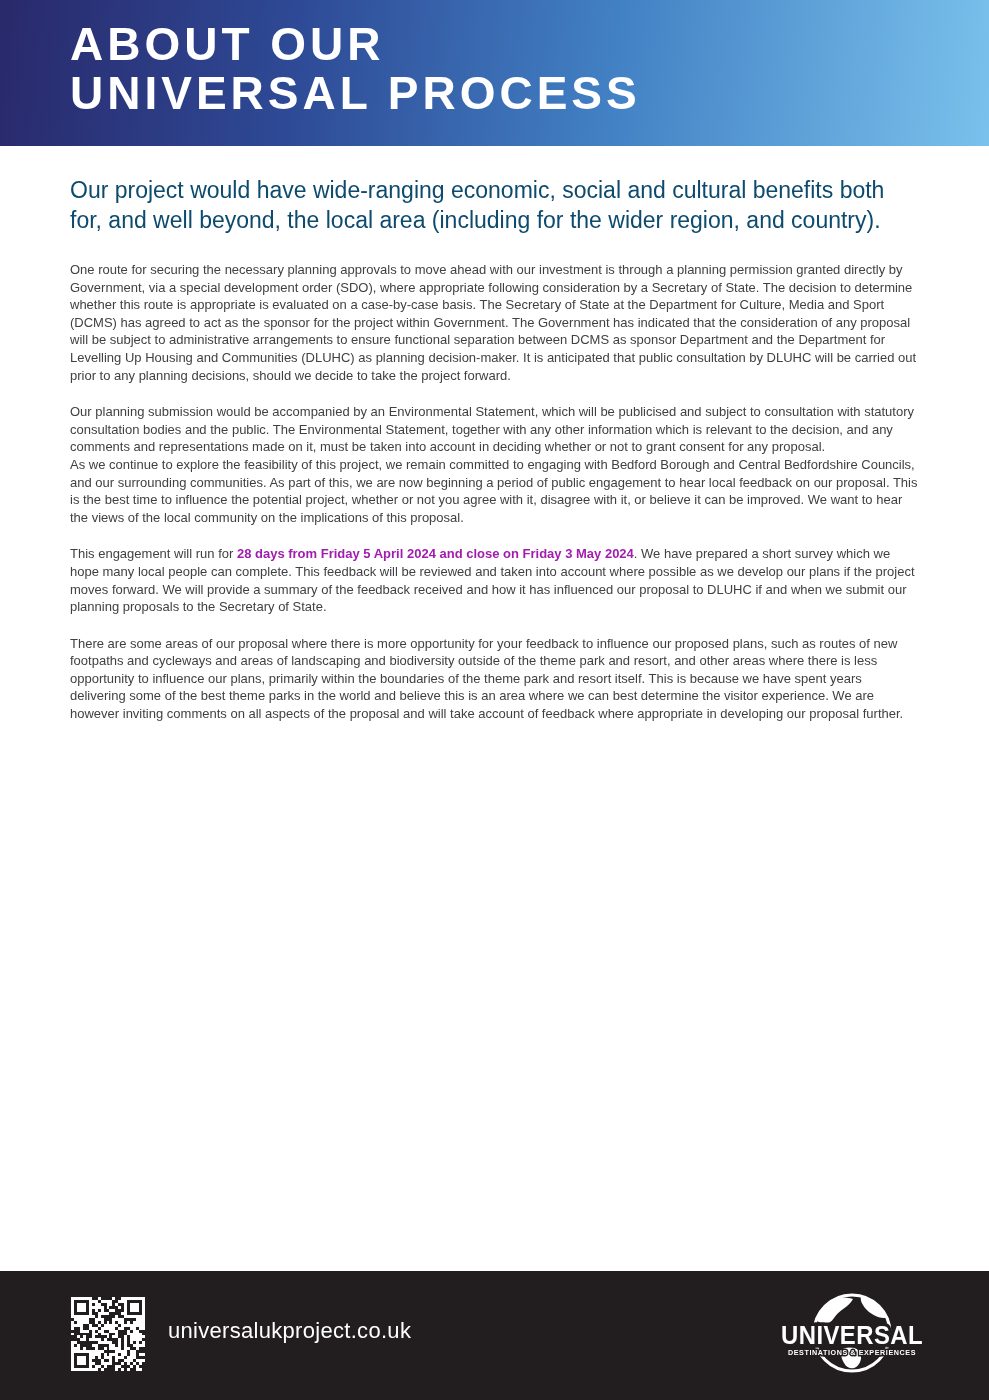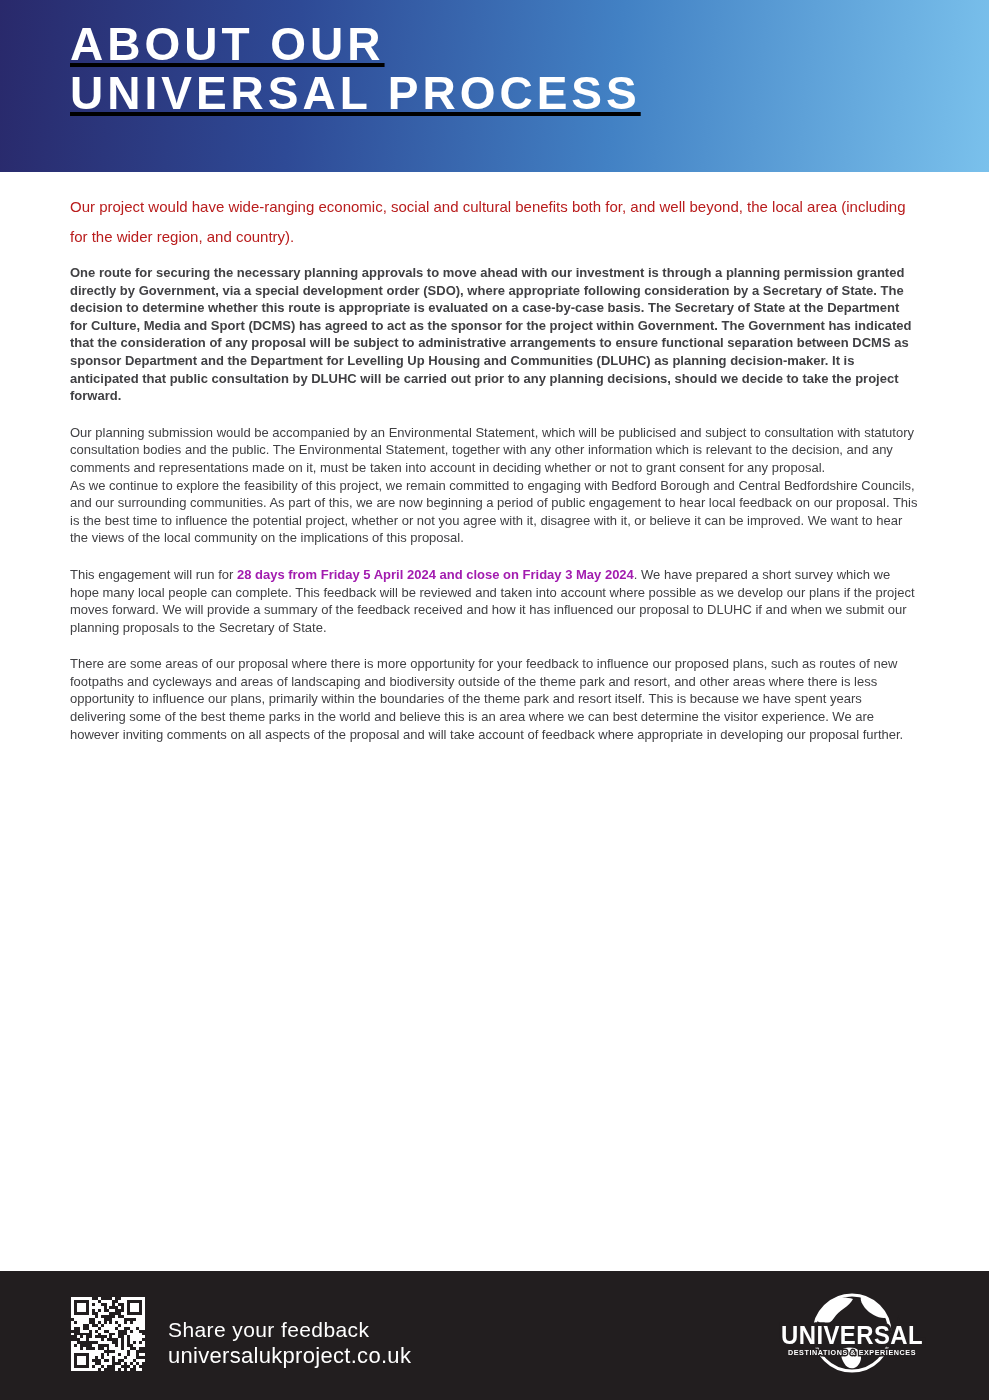--- a/index.html
+++ b/index.html
@@ -7,51 +7,50 @@
   .page {
     position:relative;
     width:989px; height:1400px;
     margin:0 auto;
     background:#ffffff;
     font-family:"Liberation Sans", sans-serif;
     overflow:hidden;
   }
   
   .hero {
-    height:172px;
+    height:146px;
     background:linear-gradient(96deg, #29296b 0%, #2e4a96 30%, #4281c4 62%, #7ac1ec 100%);
     padding:20px 70px 0 70px;
-    text-decoration:underline;
   }
   .hero h1 {
     margin:0;
     color:#ffffff;
     font-size:46px;
     line-height:49px;
     font-weight:bold;
     letter-spacing:4px;
   }
   .hero h1 span { display:block; }
   
   .content { padding:0 70px; }
   .intro {
-    margin:20px 0 0 0;
-    color:#b91c1c;
-    font-size:15px;
+    margin:29px 0 0 0;
+    color:#0c4a6e;
+    font-size:23px;
     line-height:30px;
     max-width:860px;
   }
   .body-p {
     margin:19px 0 0 0;
     color:#414144;
     font-size:13px;
     line-height:17.6px;
     max-width:849px;
   }
-  .body-p.first { margin-top:12px;font-weight:bold; }
+  .body-p.first { margin-top:26px; }
   .content h2 {
     margin:30px 0 7px 0;
     color:#221f20;
     font-size:24px;
     line-height:29px;
     font-weight:bold;
     letter-spacing:0.2px;
   }
   .body-p.tight { margin-top:0; }
   .body-p b { color:#a21caf; }
@@ -467,21 +466,20 @@
         <rect x="8" y="24" width="1" height="1" fill="#ffffff"></rect>
         <rect x="10" y="24" width="1" height="1" fill="#ffffff"></rect>
         <rect x="15" y="24" width="1" height="1" fill="#ffffff"></rect>
         <rect x="17" y="24" width="1" height="1" fill="#ffffff"></rect>
         <rect x="19" y="24" width="1" height="1" fill="#ffffff"></rect>
         <rect x="22" y="24" width="1" height="1" fill="#ffffff"></rect>
         <rect x="23" y="24" width="1" height="1" fill="#ffffff"></rect>
       </svg>
 
     <div class="footer-text">
-      <div class="footer-share">Share your feedback</div>
       <div class="footer-url">universalukproject.co.uk</div>
     </div>
 
     <svg class="logo" viewBox="0 0 170 120" aria-hidden="true">
       <defs>
         <clipPath id="globeclip">
             <circle cx="85" cy="58" r="38"></circle>
           </clipPath>
       </defs>
       <g>

